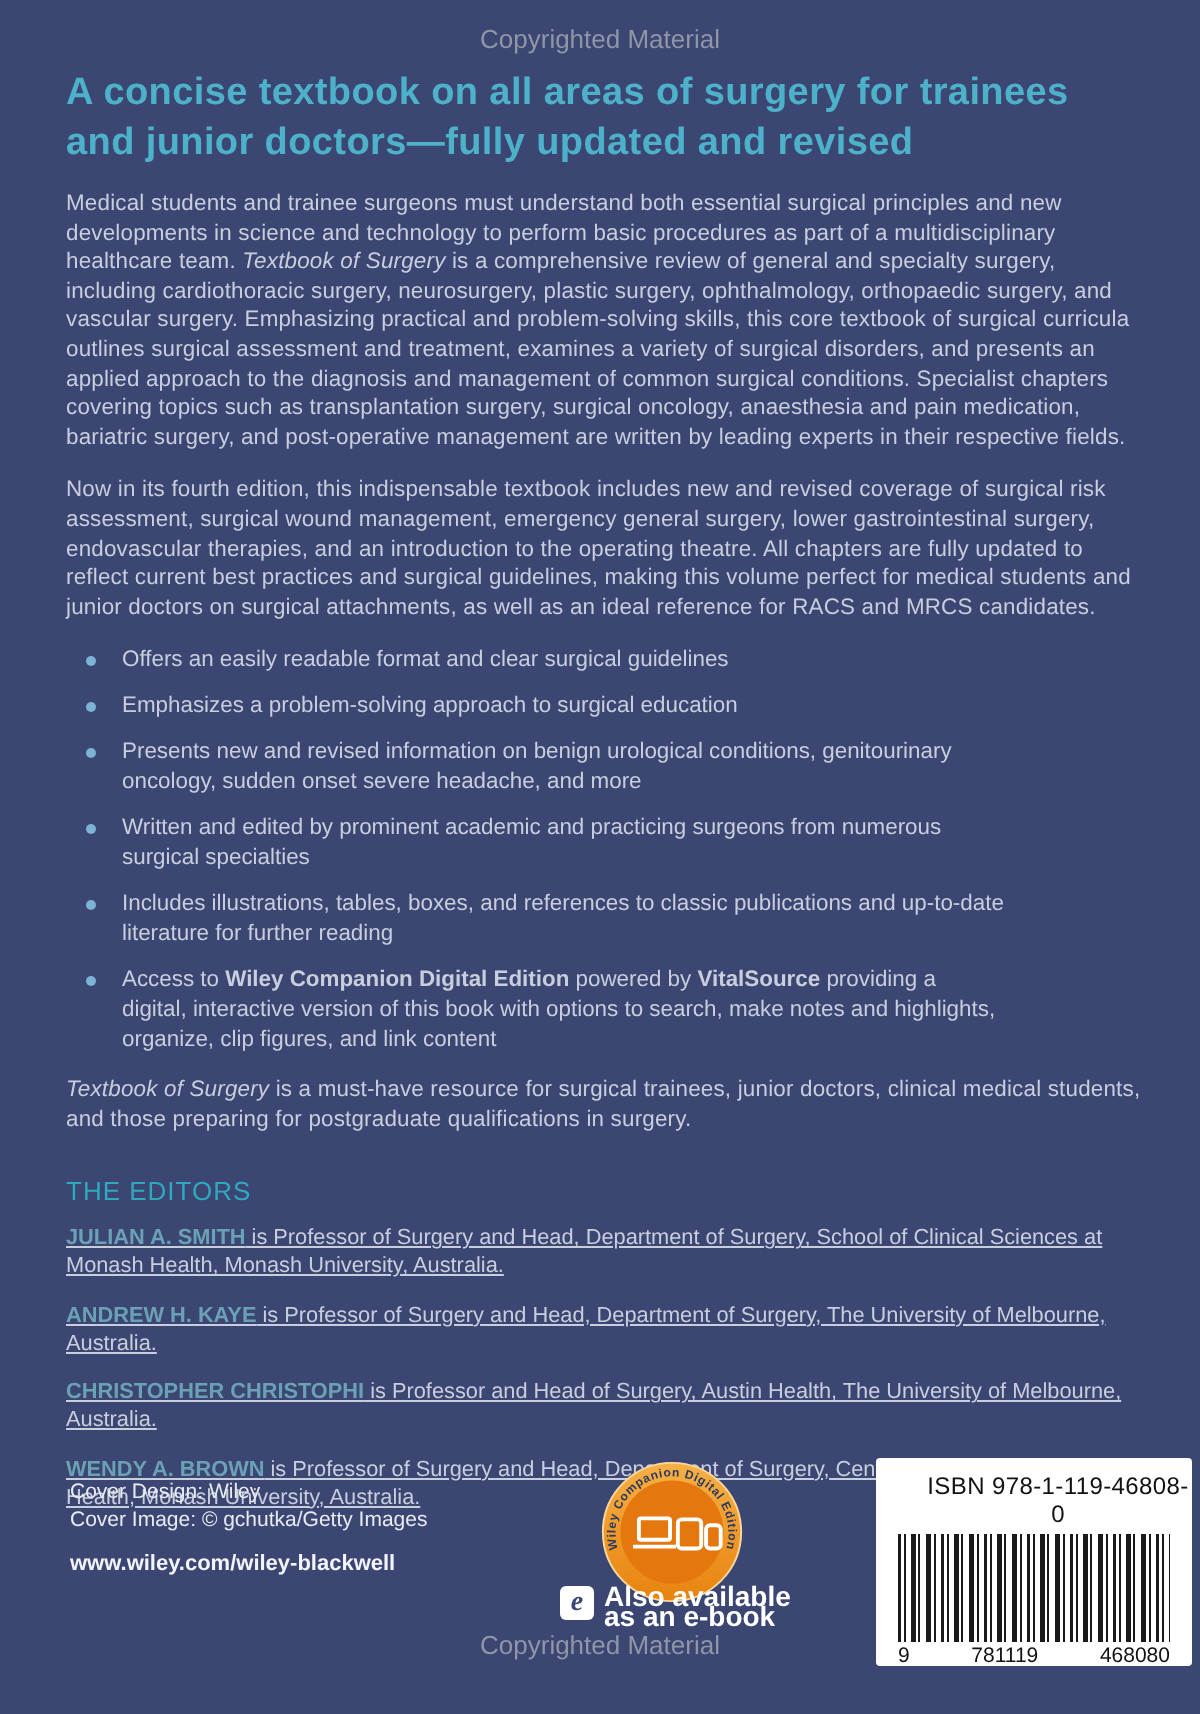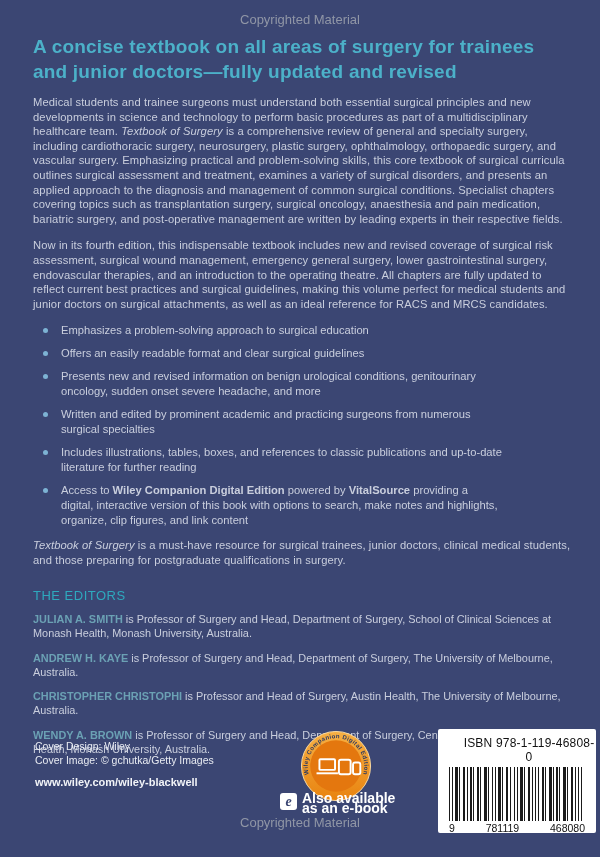--- a/index.html
+++ b/index.html
@@ -40,21 +40,21 @@
     border-radius:50%;background:#7db3d4;display:block;
   }
   .b{font-weight:bold;}
   .closing{margin-bottom:20px;}
   .editors-heading{
     font-size:13px;font-weight:normal;color:#2ea9be;
     letter-spacing:0.5px;margin:8px 0 10px 0;
   }
   .editor-entry{
     font-size:10.9px;line-height:13.8px;color:#c9cedd;
-    margin-bottom:8px;width:548px;
+    margin-bottom:8px;width:548px;text-decoration:underline;
   }
   .editor-name{color:#6ba1b4;font-weight:bold;}
   
   .credits{
     position:absolute;left:35px;top:739px;
     font-size:10.5px;line-height:14px;color:#e8ebf2;
   }
   .site-url{
     position:absolute;left:35px;top:776px;
     font-size:11px;font-weight:bold;color:#f2f4f8;
@@ -119,22 +119,22 @@
 
   <div class="text-col">
 
     <h1 class="headline">A concise textbook on all areas of surgery for trainees and junior doctors—fully updated and revised</h1>
 
     <p class="para"><span>Medical students and trainee surgeons must understand both essential surgical principles and new developments in science and technology to perform basic procedures as part of a multidisciplinary healthcare team. </span><span class="it">Textbook of Surgery</span><span> is a comprehensive review of general and specialty surgery, including cardiothoracic surgery, neurosurgery, plastic surgery, ophthalmology, orthopaedic surgery, and vascular surgery. Emphasizing practical and problem-solving skills, this core textbook of surgical curricula outlines surgical assessment and treatment, examines a variety of surgical disorders, and presents an applied approach to the diagnosis and management of common surgical conditions. Specialist chapters covering topics such as transplantation surgery, surgical oncology, anaesthesia and pain medication, bariatric surgery, and post-operative management are written by leading experts in their respective fields.</span></p>
 
     <p class="para">Now in its fourth edition, this indispensable textbook includes new and revised coverage of surgical risk assessment, surgical wound management, emergency general surgery, lower gastrointestinal surgery, endovascular therapies, and an introduction to the operating theatre. All chapters are fully updated to reflect current best practices and surgical guidelines, making this volume perfect for medical students and junior doctors on surgical attachments, as well as an ideal reference for RACS and MRCS candidates.</p>
 
     <ul class="bullet-list">
+      <li><span class="dot"></span><span>Offers an easily readable format and clear surgical guidelines</span></li>
       <li><span class="dot"></span><span>Emphasizes a problem-solving approach to surgical education</span></li>
-      <li><span class="dot"></span><span>Offers an easily readable format and clear surgical guidelines</span></li>
       <li><span class="dot"></span><span>Presents new and revised information on benign urological conditions, genitourinary oncology, sudden onset severe headache, and more</span></li>
       <li><span class="dot"></span><span>Written and edited by prominent academic and practicing surgeons from numerous surgical specialties</span></li>
       <li><span class="dot"></span><span>Includes illustrations, tables, boxes, and references to classic publications and up-to-date literature for further reading</span></li>
       <li><span class="dot"></span><span>Access to </span><span class="b">Wiley Companion Digital Edition</span><span> powered by </span><span class="b">VitalSource</span><span> providing a digital, interactive version of this book with options to search, make notes and highlights, organize, clip figures, and link content</span></li>
     </ul>
 
     <p class="para closing"><span class="it">Textbook of Surgery</span><span> is a must-have resource for surgical trainees, junior doctors, clinical medical students, and those preparing for postgraduate qualifications in surgery.</span></p>
 
     <div class="editors-heading">THE EDITORS</div>
 

